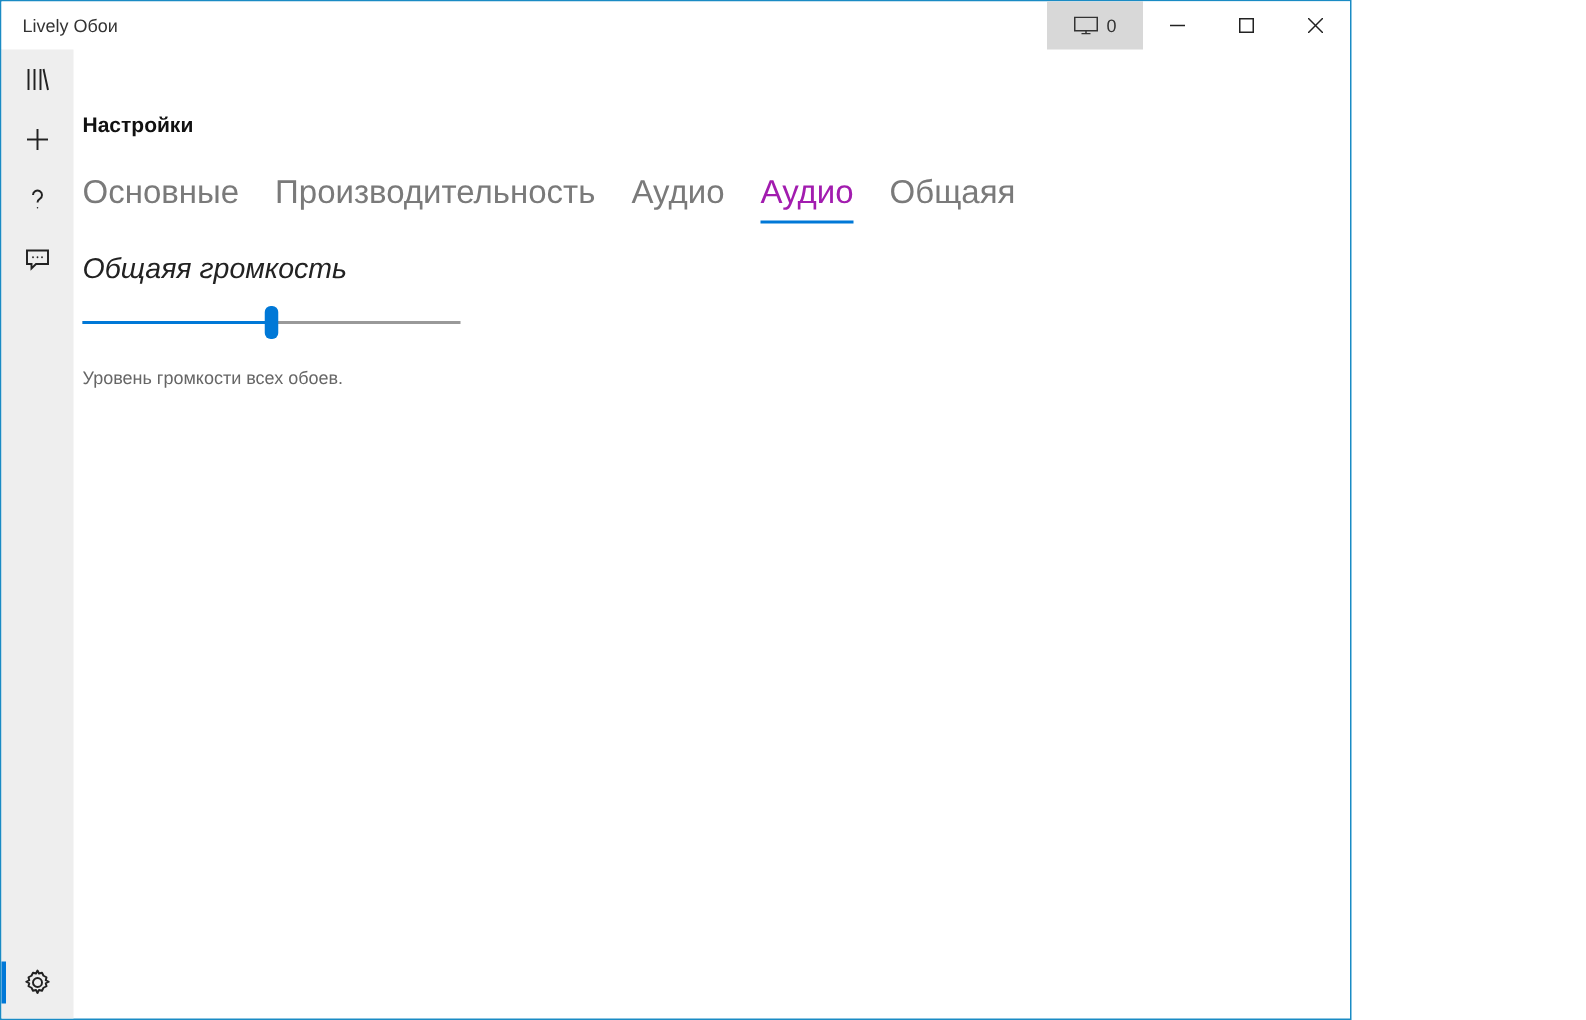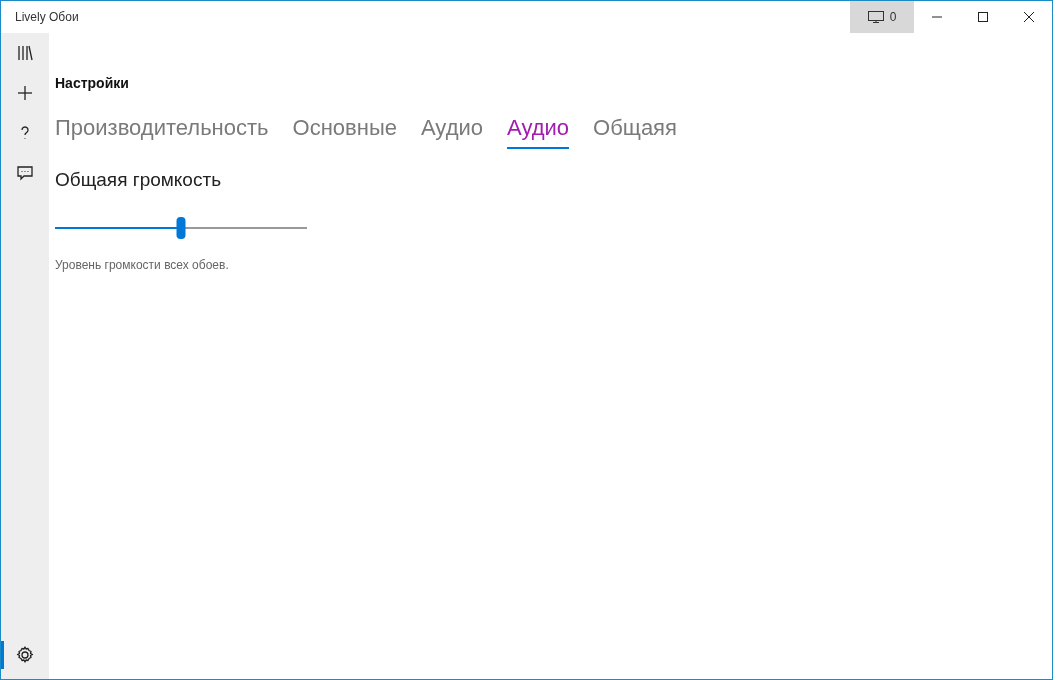--- a/index.html
+++ b/index.html
@@ -1,18 +1,18 @@
 <!DOCTYPE html>
 <html><head>
 <meta charset="utf-8">
 <style>
   * { box-sizing: border-box; margin: 0; padding: 0; }
   html, body { width: 1057px; height: 680px; font-family: "Segoe UI", Tahoma, sans-serif; background: #fff; overflow: hidden; }
   .window {
-    width: 1053px; height: 680px;
+    width: 901px; height: 680px;
     border: 1px solid #1a8bc4;
     display: flex; flex-direction: column;
     position: relative;
     background: #fff;
   }
   .titlebar {
     height: 32px;
     display: flex; align-items: center;
     padding-left: 14px;
     font-size: 12px;
@@ -93,21 +93,22 @@
     content: "";
     position: absolute;
     left: 0; right: 0; bottom: -2px;
     height: 2px;
     background: #0078d7;
   }
   .section-heading {
     font-size: 19px;
     font-weight: 400;
     color: #222;
-    margin-bottom: 27px;
+    margin-bottom: 14px;
+    font-style: italic;
   }
   .slider-wrap {
     width: 252px;
     margin-bottom: 20px;
     position: relative;
     height: 20px;
     display: flex;
     align-items: center;
   }
   .slider-track {
@@ -209,22 +210,22 @@
           <circle cx="9" cy="9" r="3"></circle>
           <path d="M9 1 l1 2 2-0.5 1 2 2 1 -0.5 2 2 1 -2 1 0.5 2 -2 1 -1 2 -2 -0.5 -1 2 -1 -2 -2 0.5 -1 -2 -2 -1 0.5 -2 -2 -1 2 -1 -0.5 -2 2 -1 1 -2 2 0.5 z" stroke-linejoin="round" fill="none"></path>
         </svg>
       </div>
     </div>
 
     <div class="content">
       <div class="page-title">Настройки</div>
 
       <div class="tabs">
+        <div class="tab">Основные</div>
         <div class="tab">Производительность</div>
-        <div class="tab">Основные</div>
         <div class="tab">Аудио</div>
         <div class="tab active">Аудио</div>
         <div class="tab">Общаяя</div>
       </div>
 
       <div class="section-heading">Общаяя громкость</div>
 
       <div class="slider-wrap">
         <div class="slider-track">
           <div class="slider-fill" style="width: 50%;"></div>

